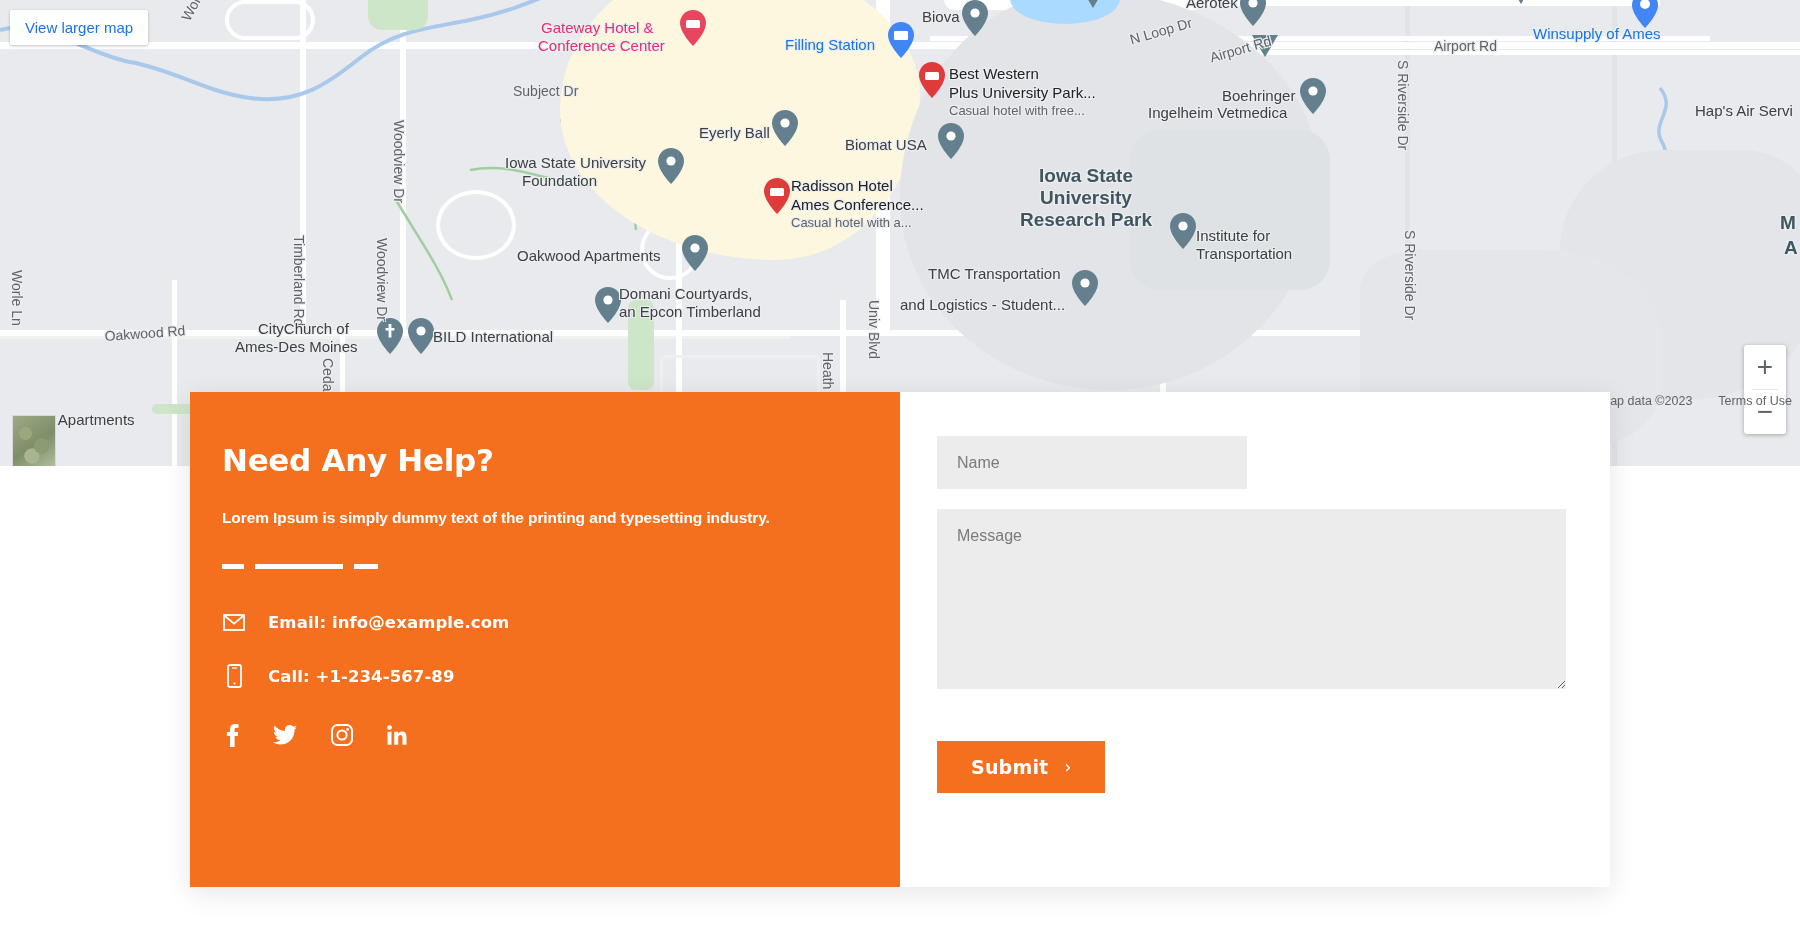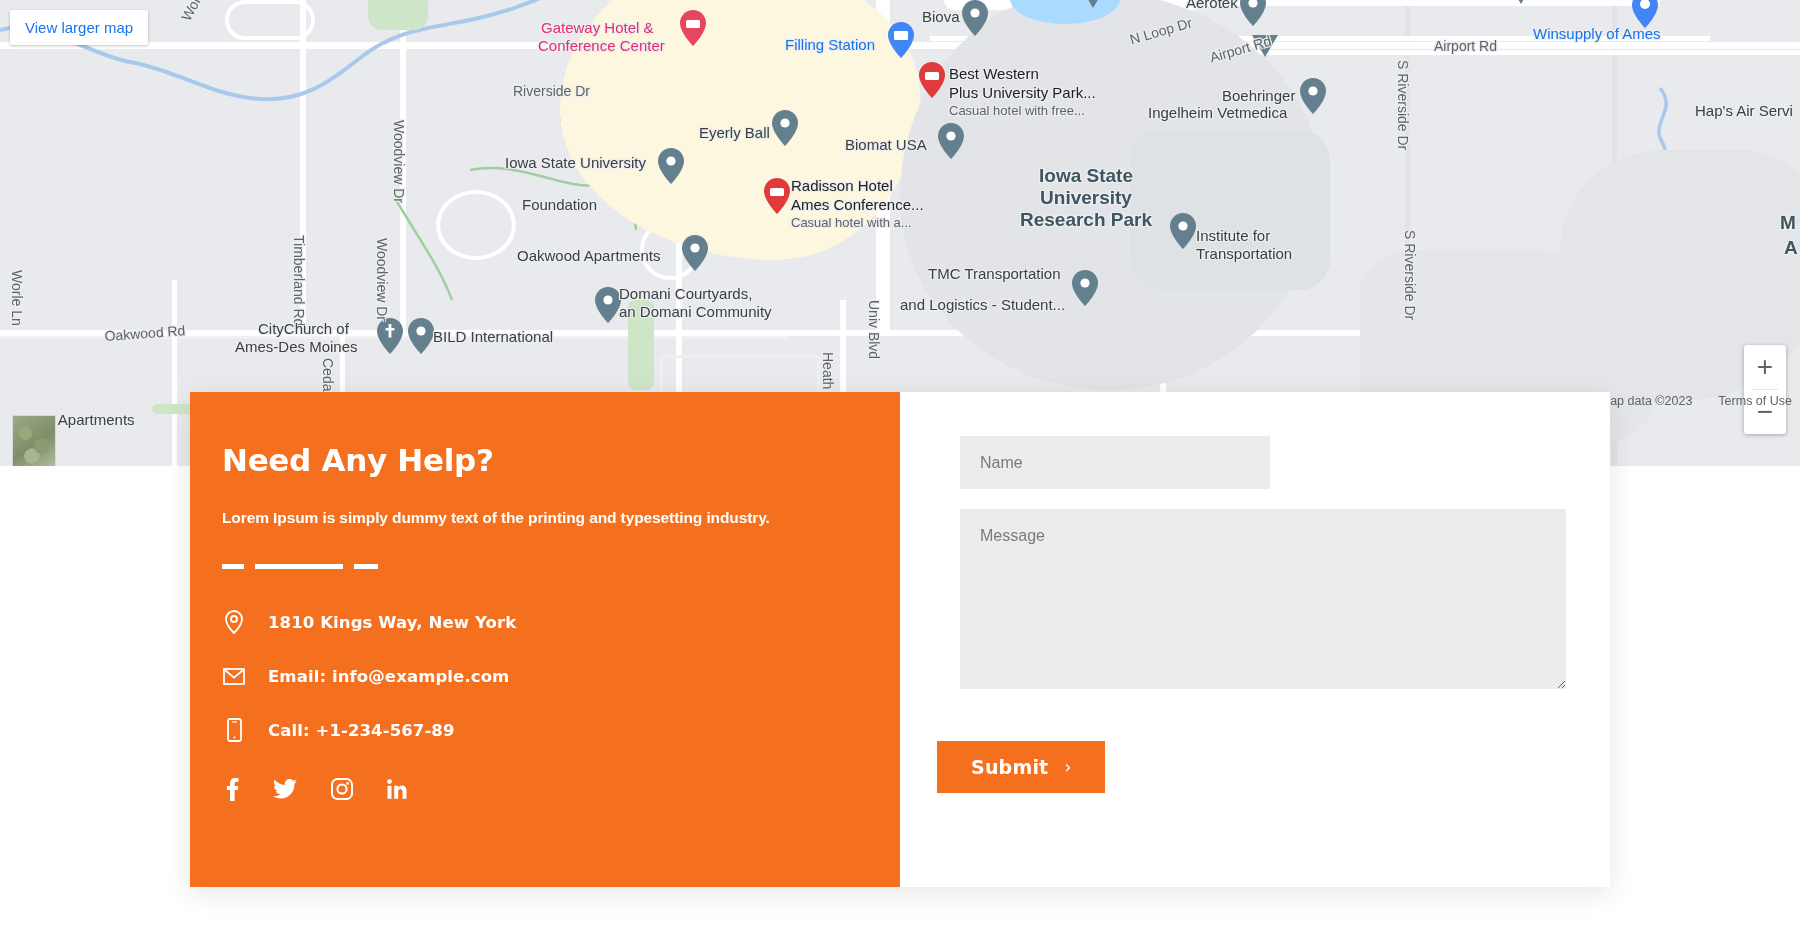--- a/index.html
+++ b/index.html
@@ -215,21 +215,20 @@
     background: #ececec;
     border: none;
     outline: none;
     font-family: "Liberation Sans", sans-serif;
     font-size: 16px;
     color: #444;
     padding: 0 20px;
     height: 53px;
     width: 100%;
     display: block;
-    margin-left: 23px;
   }
   .field::placeholder { color: #7b7b7b; }
   .field-name { width: 310px; flex: none; }
   .field-email { flex: 1; }
   textarea.field {
     height: 180px;
     padding-top: 17px;
     resize: vertical;
     line-height: 20px;
   }
@@ -409,21 +408,21 @@
       </svg>
   </div>
   <div class="pin" style="left:408px;top:318px;">
     <svg viewBox="0 0 26 36">
         <path d="M13 0C5.8 0 0 5.8 0 13c0 9.8 13 23 13 23s13-13.2 13-23C26 5.8 20.2 0 13 0z" fill="#64808e"></path>
         <circle cx="13" cy="13" r="4.6" fill="#fff"></circle>
       </svg>
   </div>
 
   <div class="map-label road-label rotated-1" style="left:178px;top:16px;">Worrell</div>
-  <div class="map-label road-label" style="left:513px;top:83px;">Riverside Dr</div>
+  <div class="map-label road-label" style="left:513px;top:83px;">Subject Dr</div>
 
   <div class="map-label poi-pink" style="left:541px;top:20px;">Gateway Hotel &amp;</div>
   <div class="map-label poi-pink" style="left:538px;top:38px;">Conference Center</div>
 
   <div class="map-label poi-blue" style="left:785px;top:37px;">Filling Station</div>
   <div class="map-label poi" style="left:922px;top:9px;">Biova</div>
   <div class="map-label poi" style="left:1186px;top:-5px;">Aerotek</div>
   <div class="map-label poi-blue" style="left:1533px;top:26px;">Winsupply of Ames</div>
 
   <div class="map-label road-label tilt-s2" style="left:1128px;top:32px;">N Loop Dr</div>
@@ -437,21 +436,21 @@
   <div class="map-label poi" style="left:1222px;top:88px;">Boehringer</div>
   <div class="map-label poi" style="left:1148px;top:105px;">Ingelheim Vetmedica</div>
   <div class="map-label poi" style="left:1695px;top:103px;">Hap's Air Servi</div>
 
   <div class="map-label road-label vert" style="left:1411px;top:60px;">S Riverside Dr</div>
   <div class="map-label road-label vert" style="left:1418px;top:230px;">S Riverside Dr</div>
 
   <div class="map-label poi" style="left:699px;top:125px;">Eyerly Ball</div>
   <div class="map-label poi" style="left:845px;top:137px;">Biomat USA</div>
   <div class="map-label poi" style="left:505px;top:155px;">Iowa State University</div>
-  <div class="map-label poi" style="left:522px;top:173px;margin-top:24px;">Foundation</div>
+  <div class="map-label poi" style="left:522px;top:173px;">Foundation</div>
 
   <div class="map-label road-label vert" style="left:407px;top:120px;">Woodview Dr</div>
   <div class="map-label road-label vert" style="left:390px;top:238px;">Woodview Dr</div>
   <div class="map-label road-label vert" style="left:307px;top:235px;">Timberland Rd</div>
   <div class="map-label road-label vert" style="left:336px;top:358px;">Ceda</div>
   <div class="map-label road-label vert" style="left:836px;top:352px;">Heath</div>
   <div class="map-label road-label vert" style="left:882px;top:300px;">Univ Blvd</div>
   <div class="map-label road-label vert" style="left:25px;top:270px;">Worle Ln</div>
 
   <div class="map-label hotel-name" style="left:791px;top:178px;">Radisson Hotel</div>
@@ -463,21 +462,21 @@
   <div class="map-label big" style="left:986px;top:209px;width:200px;">Research Park</div>
 
   <div class="map-label poi" style="left:1196px;top:228px;">Institute for</div>
   <div class="map-label poi" style="left:1196px;top:246px;">Transportation</div>
 
   <div class="map-label poi" style="left:928px;top:266px;">TMC Transportation</div>
   <div class="map-label poi" style="left:900px;top:297px;">and Logistics - Student...</div>
 
   <div class="map-label poi" style="left:517px;top:248px;">Oakwood Apartments</div>
   <div class="map-label poi" style="left:619px;top:286px;">Domani Courtyards,</div>
-  <div class="map-label poi" style="left:619px;top:304px;">an Domani Community</div>
+  <div class="map-label poi" style="left:619px;top:304px;">an Epcon Timberland</div>
 
   <div class="map-label poi" style="left:258px;top:321px;">CityChurch of</div>
   <div class="map-label poi" style="left:235px;top:339px;text-align:center;">Ames-Des Moines</div>
   <div class="map-label poi" style="left:433px;top:329px;">BILD International</div>
 
   <div class="map-label road-label tilt-s3" style="left:104px;top:328px;">Oakwood Rd</div>
   <div class="map-label poi" style="left:22px;top:412px;">crest Apartments</div>
 
   <div class="map-label big" style="left:1780px;top:212px;">M</div>
   <div class="map-label big" style="left:1784px;top:237px;">A</div>
@@ -507,29 +506,20 @@
     <div id="need-help-title">Need Any Help?</div>
 
     <div class="info-para">Lorem Ipsum is simply dummy text of the printing and typesetting industry.</div>
 
     <div id="divider">
       <span class="seg seg-1"></span>
       <span class="seg seg-2"></span>
       <span class="seg seg-3"></span>
     </div>
 
-    <div class="contact-row">
-      <span class="ci">
-        <svg width="20" height="24" viewBox="0 0 20 24">
-            <path d="M10 1C5.6 1 2 4.6 2 9c0 6 8 14 8 14s8-8 8-14c0-4.4-3.6-8-8-8z" fill="none" stroke="#fff" stroke-width="1.8"></path>
-            <circle cx="10" cy="9" r="3" fill="none" stroke="#fff" stroke-width="1.8"></circle>
-          </svg>
-      </span>
-      <span class="ctext">1810 Kings Way, New York</span>
-    </div>
 
     <div class="contact-row">
       <span class="ci">
         <svg width="22" height="17" viewBox="0 0 22 17">
             <rect x="1" y="1" width="20" height="15" fill="none" stroke="#fff" stroke-width="1.8"></rect>
             <path d="M1.6 1.8 L11 9.6 L20.4 1.8" fill="none" stroke="#fff" stroke-width="1.8"></path>
           </svg>
       </span>
       <span class="ctext">Email: info@example.com</span>
     </div>

